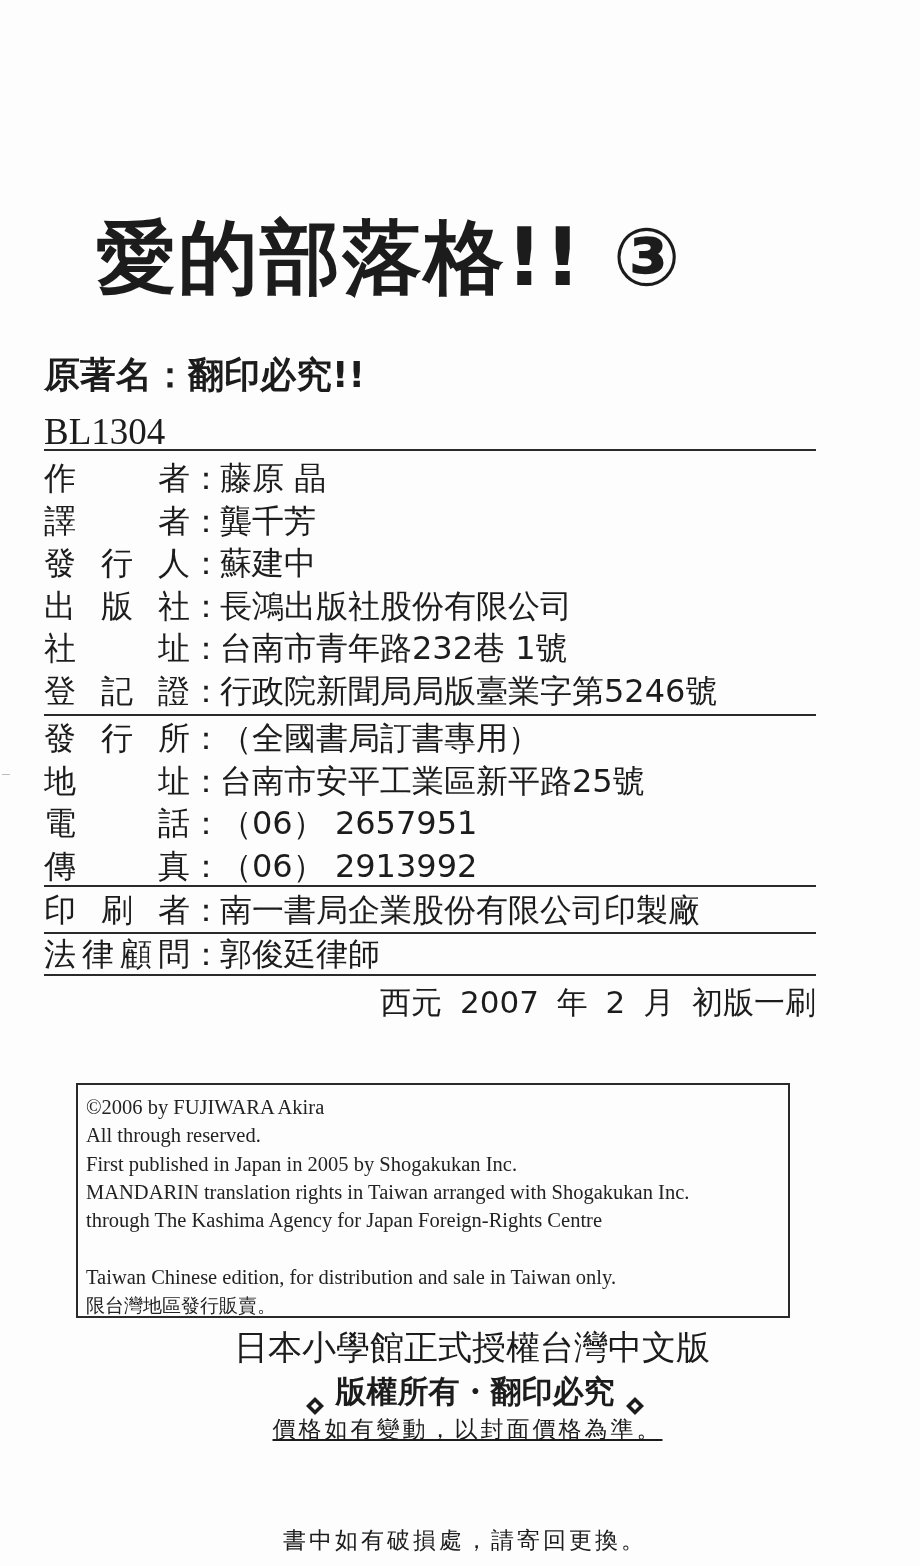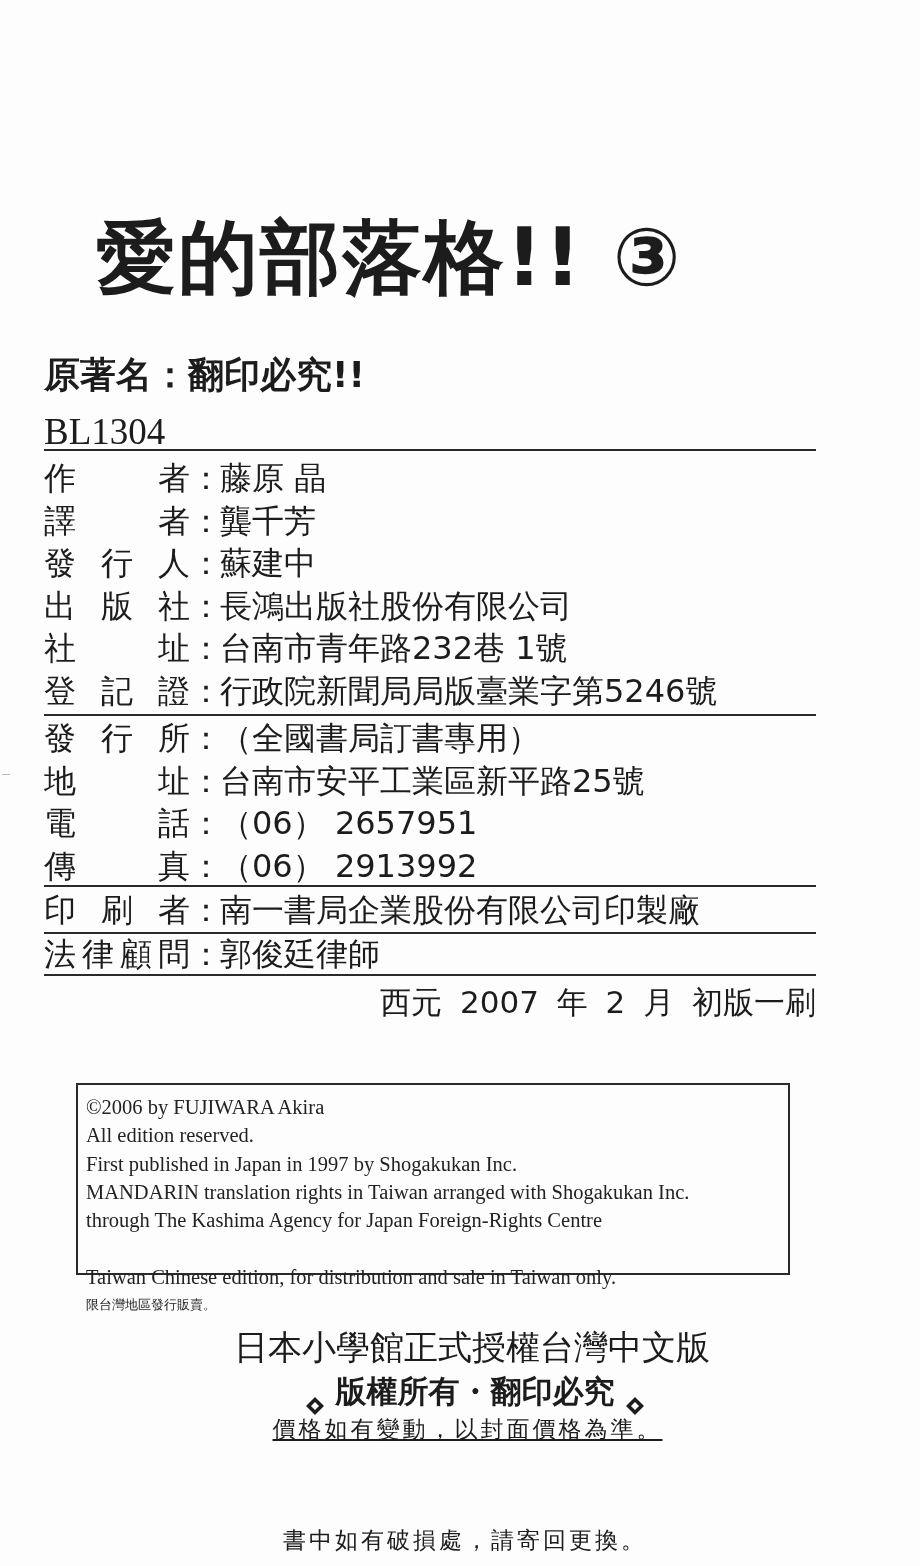--- a/index.html
+++ b/index.html
@@ -20,28 +20,28 @@
     }
     .rule { position: absolute; left: 44px; width: 772px; height: 2px; background: #2a2a2a; }
     .row { position: absolute; left: 44px; height: 42px; display: flex; align-items: center; font-size: 32px; }
     .lbl { display: flex; justify-content: space-between; width: 146px; }
     .colon { width: 30px; text-align: center; }
     .val { letter-spacing: 0px; }
     .date {
       right: 104px; top: 980px; font-size: 31px; line-height: 44px; word-spacing: 8px;
     }
     .box {
-      position: absolute; left: 76px; top: 1083px; width: 714px; height: 192px;
+      position: absolute; left: 76px; top: 1083px; width: 714px; height: 235px;
       border: 2px solid #2a2a2a; box-sizing: border-box;
       font-family: "Liberation Serif", serif; font-size: 20.5px; line-height: 28.3px;
       padding: 8px 0 0 8px; color: #222;
     }
     .box .line { height: 28.3px; white-space: nowrap; }
     .box .gap { height: 28.3px; }
-    .box .cjk { font-family: "DejaVu Sans", sans-serif; font-size: 13px; }
+    .box .cjk { font-family: "DejaVu Sans", sans-serif; font-size: 19px; }
     .center { position: absolute; left: 0; width: 920px; text-align: center; }
     .auth { top: 1325px; font-size: 34px; line-height: 44px; font-weight: normal; padding-left: 24px; box-sizing: border-box; }
     .rights { top: 1370px; font-size: 31px; line-height: 42px; font-weight: bold; padding-left: 30px; box-sizing: border-box; }
     .rights .dia { display: inline-block; width: 20px; height: 20px; position: relative; vertical-align: middle; }
     .note { font-family: "DejaVu Serif", serif; font-size: 23px; line-height: 34px; letter-spacing: 3px; }
     .note1 { top: 1412px; padding-left: 15px; box-sizing: border-box; text-decoration: underline; }
     .note2 { top: 1523px; padding-left: 10px; box-sizing: border-box; }
     .stray { position: absolute; left: 2px; top: 774px; width: 8px; height: 1px; background: #bbb; }
     .dot { position: absolute; left: 464px; top: 810px; width: 3px; height: 3px; background: #444; border-radius: 50%; }
   </style>
@@ -170,22 +170,22 @@
   <span class="colon">：</span>
   <span class="val">郭俊廷律師</span>
 </div>
 
 <div class="rule" style="top:974px"></div>
 
 <div class="abs date">西元 2007 年 2 月  初版一刷</div>
 
 <div class="box">
   <div class="line">©2006 by FUJIWARA Akira</div>
-  <div class="line">All edition reserved.</div>
-  <div class="line">First published in Japan in 1997 by Shogakukan Inc.</div>
+  <div class="line">All through reserved.</div>
+  <div class="line">First published in Japan in 2005 by Shogakukan Inc.</div>
   <div class="line">MANDARIN translation rights in Taiwan arranged with Shogakukan Inc.</div>
   <div class="line">through The Kashima Agency for Japan Foreign-Rights Centre</div>
   <div class="gap"></div>
   <div class="line">Taiwan Chinese edition, for distribution and sale in Taiwan only.</div>
   <div class="line cjk">限台灣地區發行販賣。</div>
 </div>
 
 <div class="center auth">日本小學館正式授權台灣中文版</div>
 
 <div class="center rights">

